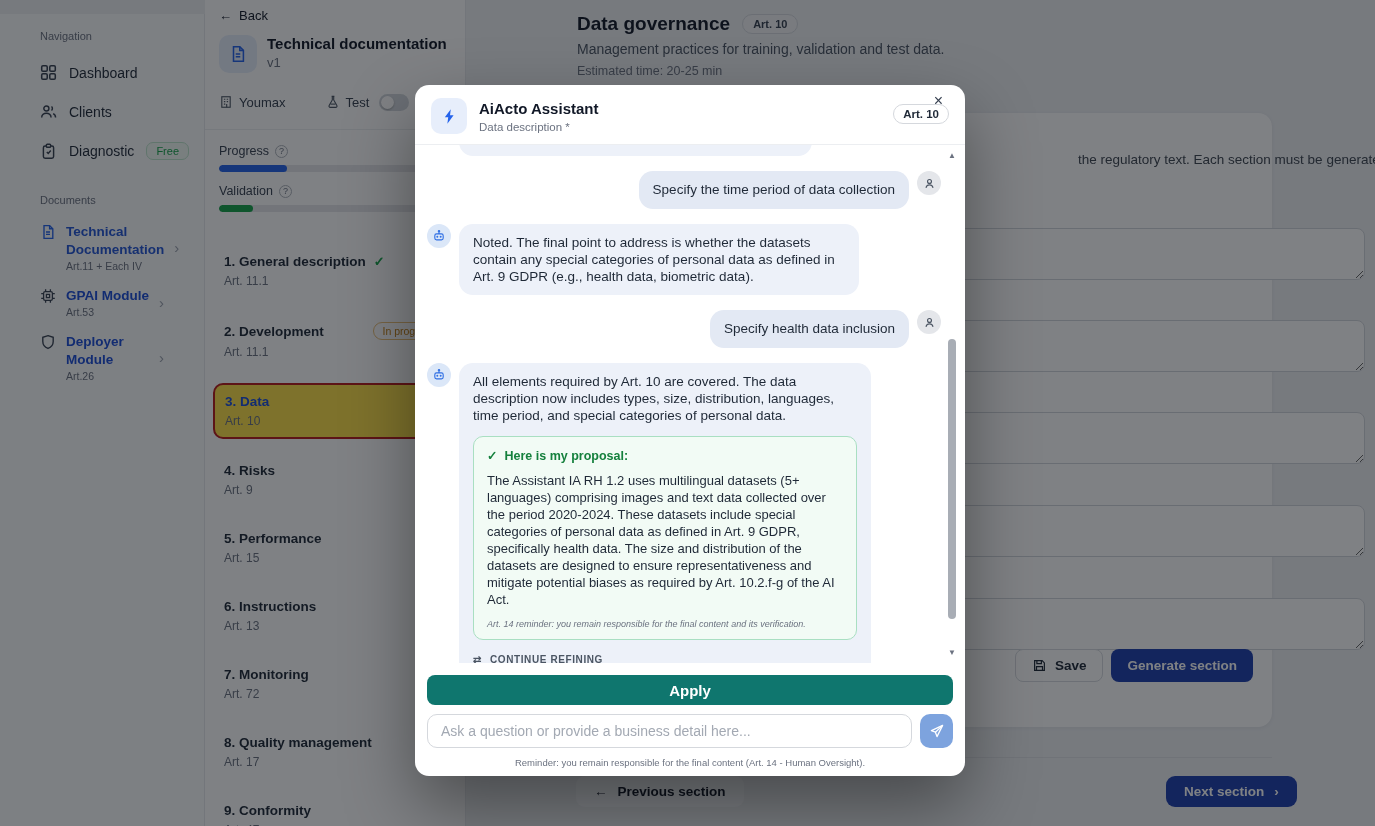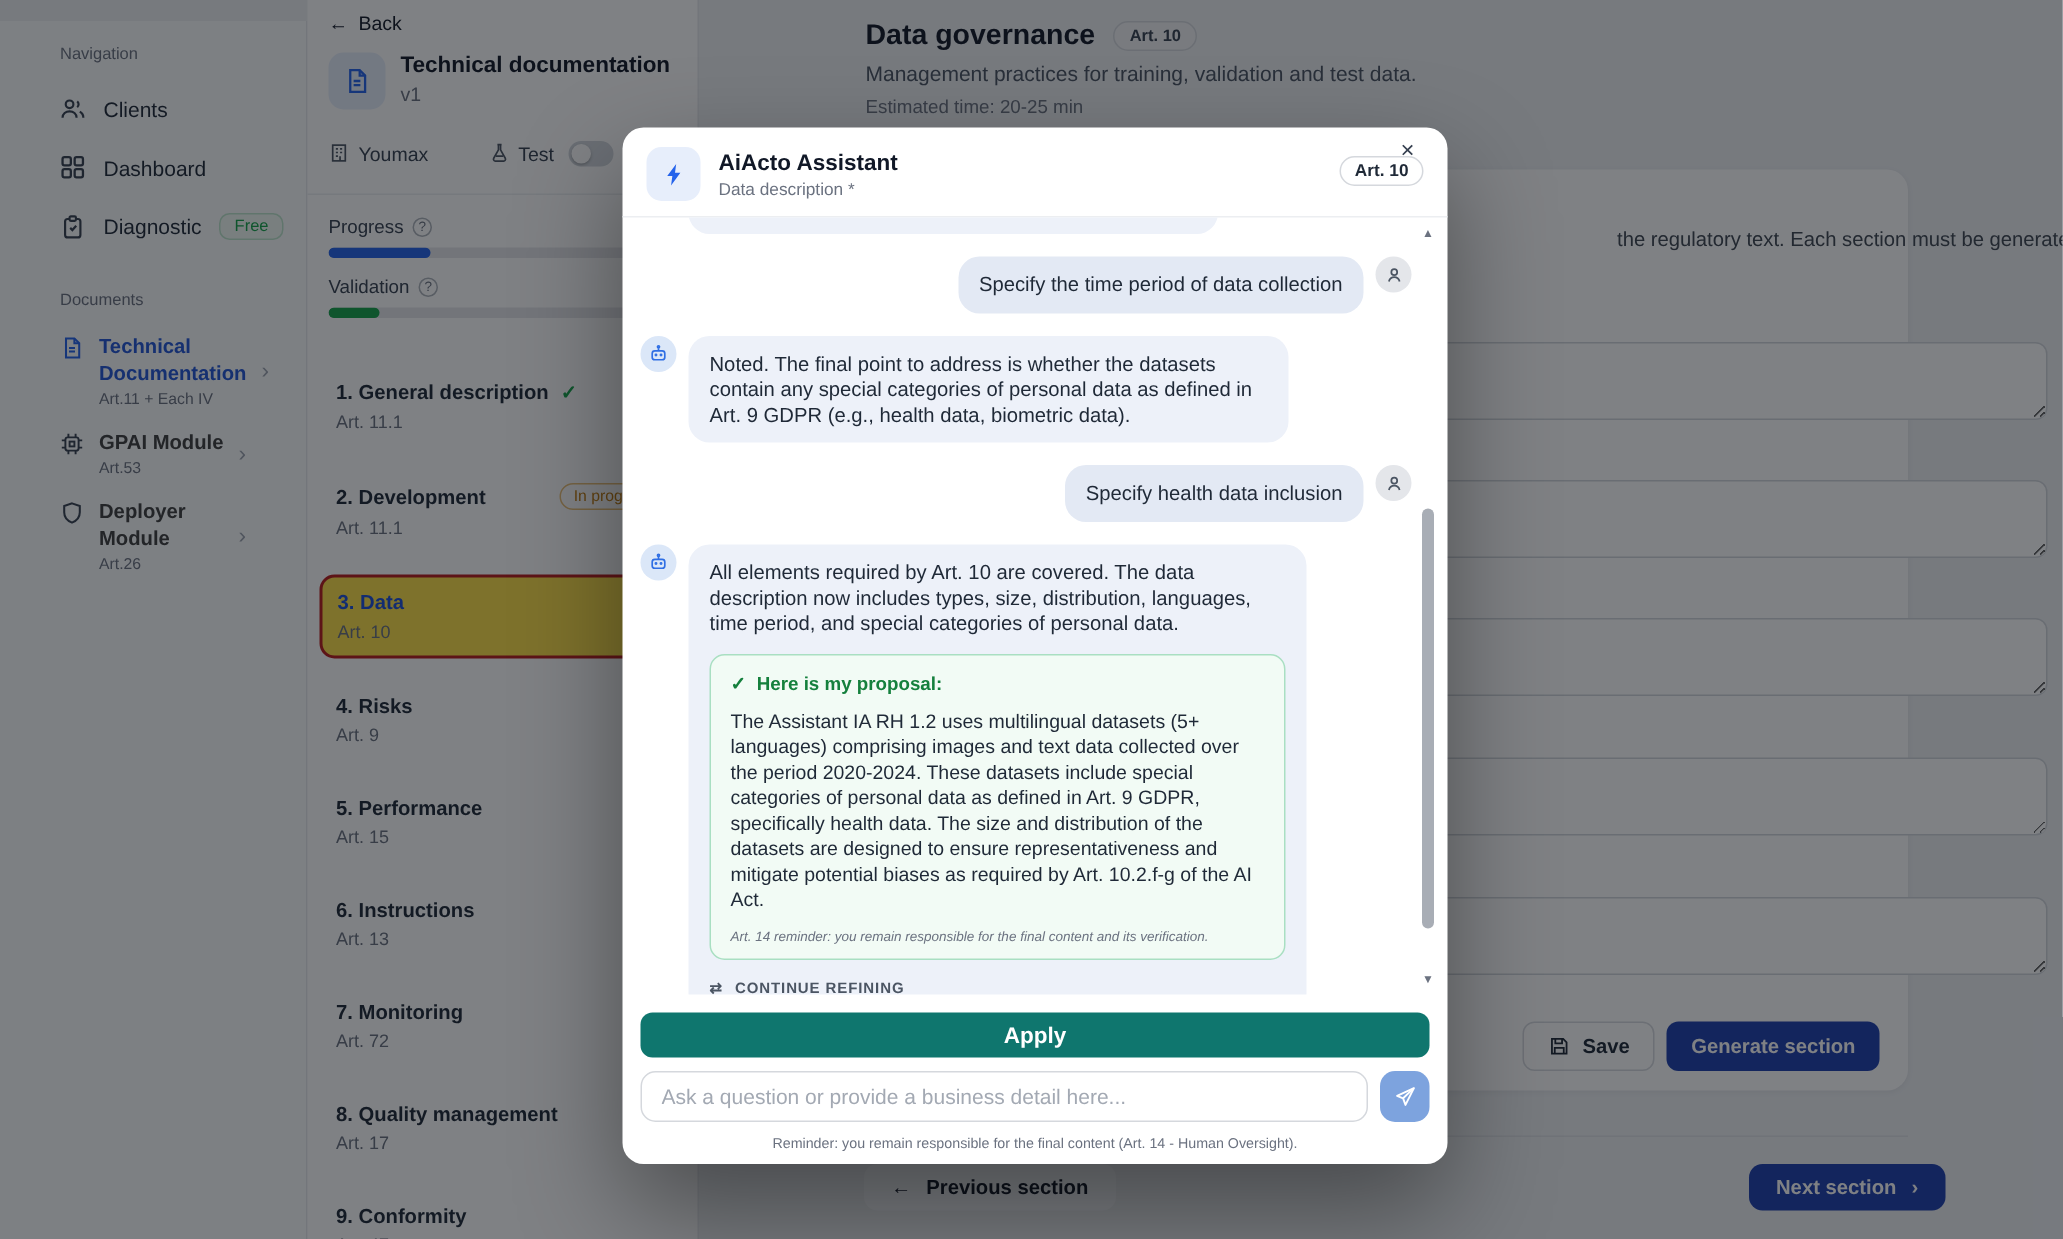--- a/index.html
+++ b/index.html
@@ -8,21 +8,21 @@
 
   
   .nav-sidebar { position:absolute; left:0; top:14px; width:205px; height:826px; background:#fbfcfd; border-right:1px solid #e6e8ec; padding:12px 32px; }
   .nav-label { font-size:11px; color:#6b7280; margin:4px 0 14px 8px; }
   .nav-item { display:flex; align-items:center; gap:12px; padding:8px 8px; border-radius:8px; font-size:14px; color:#1f2937; margin-bottom:6px; cursor:pointer; }
   .nav-item .nicon { width:17px; height:17px; color:#374151; flex:0 0 auto; display:flex; align-items:center; }
   .free-badge { margin-left:auto; font-size:11px; color:#16a34a; border:1px solid #bfe6cd; background:#f2fbf5; border-radius:7px; padding:2px 9px; }
   .docs-label { font-size:11px; color:#6b7280; margin:26px 0 10px 8px; }
   .doc-item { display:flex; align-items:flex-start; gap:10px; padding:6px 8px; border-radius:8px; cursor:pointer; margin-bottom:2px; }
   .doc-item .nicon { margin-top:2px; }
-  .doc-item .dtitle { font-size:13.5px; font-weight:bold; color:#404040; line-height:1.15; }
+  .doc-item .dtitle { font-size:13.5px; font-weight:bold; color:#1d4ed8; line-height:1.15; }
   .doc-item.active .dtitle { color:#2457d6; }
   .doc-item .dsub { font-size:10.5px; color:#6b7280; margin-top:2px; }
   .doc-item .chev { margin-left:auto; color:#9ca3af; font-size:15px; align-self:center; }
 
   
   .doc-sidebar { position:absolute; left:205px; top:0; width:261px; height:826px; background:#ffffff; border-right:1px solid #e6e8ec; }
   .back-link { display:flex; align-items:center; gap:7px; font-size:13px; color:#111827; padding:8px 0 0 14px; cursor:pointer; }
   .doc-head { display:flex; align-items:flex-start; gap:10px; padding:12px 14px 0 14px; }
   .doc-badge-icon { width:38px; height:38px; border-radius:10px; background:#e7eefb; display:flex; align-items:center; justify-content:center; color:#2563eb; }
   .doc-head h1 { font-size:15px; font-weight:bold; color:#111827; }
@@ -54,21 +54,21 @@
   .main { position:absolute; left:466px; top:0; width:909px; height:826px; }
   .main-head { padding:13px 0 0 111px; }
   .mh-row { display:flex; align-items:center; gap:12px; }
   .mh-title { font-size:19px; font-weight:bold; color:#111827; }
   .mh-badge { font-size:11px; font-weight:bold; color:#374151; background:#f2f3f5; border:1px solid #d5d8dd; border-radius:10px; padding:3px 10px; }
   .mh-sub { font-size:14px; color:#4b5563; margin-top:6px; }
   .mh-time { font-size:12.5px; color:#6b7280; margin-top:7px; }
   .content-card { position:absolute; left:112px; top:113px; width:694px; height:614px; background:#ffffff; border-radius:14px; box-shadow:0 1px 4px rgba(17,24,39,.06); }
   .intro-frag { position:absolute; left:500px; top:39px; width:330px; font-size:13.5px; color:#3f4752; white-space:nowrap; overflow:hidden; }
   .bg-ta { position:absolute; left:156px; width:631px; height:52px; border:1px solid #d2d6db; border-radius:8px; background:#fff; resize:both; font-family:"Liberation Sans",sans-serif; }
-  .card-actions { position:absolute; right:19px; top:568px; display:flex; gap:8px; }
+  .card-actions { position:absolute; right:19px; top:536px; display:flex; gap:8px; }
   .btn-save { display:flex; align-items:center; gap:8px; background:#fff; border:1px solid #d7dadf; border-radius:8px; padding:8px 16px; font-size:13.5px; font-weight:bold; color:#1f2937; cursor:pointer; }
   .btn-primary { background:#1e3fae; color:#fff; border:none; border-radius:8px; padding:8px 16px; font-size:13.5px; font-weight:bold; cursor:pointer; }
   .footer-divider { position:absolute; left:112px; top:757px; width:694px; border-top:1px solid #dfe2e6; }
   .btn-prev { position:absolute; left:110px; top:776px; display:flex; align-items:center; gap:10px; background:rgba(255,255,255,.55); border:none; border-radius:9px; padding:8px 18px; font-size:13.5px; font-weight:bold; color:#111827; cursor:pointer; }
   .btn-next { position:absolute; left:700px; top:776px; display:flex; align-items:center; gap:10px; background:#1e3fae; color:#fff; border:none; border-radius:9px; padding:8px 18px; font-size:13.5px; font-weight:bold; cursor:pointer; }
 
   
   .overlay { position:absolute; inset:0; background:rgba(10,13,20,.52); z-index:50; }
   .modal { position:absolute; left:415px; top:85px; width:550px; height:691px; background:#fff; border-radius:14px; z-index:100; box-shadow:0 30px 70px rgba(0,0,0,.4); display:flex; flex-direction:column; }
   .modal-header { position:relative; display:flex; align-items:flex-start; gap:12px; padding:13px 16px 10px 16px; border-bottom:1px solid #eceef1; }
@@ -111,39 +111,39 @@
   .m-reminder { text-align:center; font-size:9.5px; color:#6b7280; margin-top:9px; }
 </style>
 </head>
 <body>
 
 <div class="nav-sidebar">
   <div class="nav-label">Navigation</div>
 
   <div class="nav-item">
     <span class="nicon">
-      <svg viewBox="0 0 20 20" width="17" height="17" fill="none" stroke="currentColor" stroke-width="1.7">
-          <circle cx="7.5" cy="6.5" r="3"></circle>
-          <path d="M2 17c0-3 2.5-5 5.5-5s5.5 2 5.5 5"></path>
-          <path d="M13.5 4.2a3 3 0 0 1 0 4.6M15.5 12.4c1.7.8 2.8 2.4 2.8 4.6"></path>
-        </svg>
-    </span>
-    <span>Clients</span>
-  </div>
-
-  <div class="nav-item">
-    <span class="nicon">
       <svg viewBox="0 0 20 20" width="17" height="17" fill="none" stroke="currentColor" stroke-width="1.8">
           <rect x="2" y="2" width="6.5" height="6.5" rx="1.5"></rect>
           <rect x="11.5" y="2" width="6.5" height="6.5" rx="1.5"></rect>
           <rect x="2" y="11.5" width="6.5" height="6.5" rx="1.5"></rect>
           <rect x="11.5" y="11.5" width="6.5" height="6.5" rx="1.5"></rect>
         </svg>
     </span>
     <span>Dashboard</span>
+  </div>
+
+  <div class="nav-item">
+    <span class="nicon">
+      <svg viewBox="0 0 20 20" width="17" height="17" fill="none" stroke="currentColor" stroke-width="1.7">
+          <circle cx="7.5" cy="6.5" r="3"></circle>
+          <path d="M2 17c0-3 2.5-5 5.5-5s5.5 2 5.5 5"></path>
+          <path d="M13.5 4.2a3 3 0 0 1 0 4.6M15.5 12.4c1.7.8 2.8 2.4 2.8 4.6"></path>
+        </svg>
+    </span>
+    <span>Clients</span>
   </div>
 
   <div class="nav-item">
     <span class="nicon">
       <svg viewBox="0 0 20 20" width="17" height="17" fill="none" stroke="currentColor" stroke-width="1.7">
           <rect x="4" y="3.5" width="12" height="14.5" rx="2"></rect>
           <rect x="7.5" y="1.5" width="5" height="3.5" rx="1" fill="#fbfcfd"></rect>
           <path d="M8 10.5l1.7 1.7 3-3.4"></path>
         </svg>
     </span>

